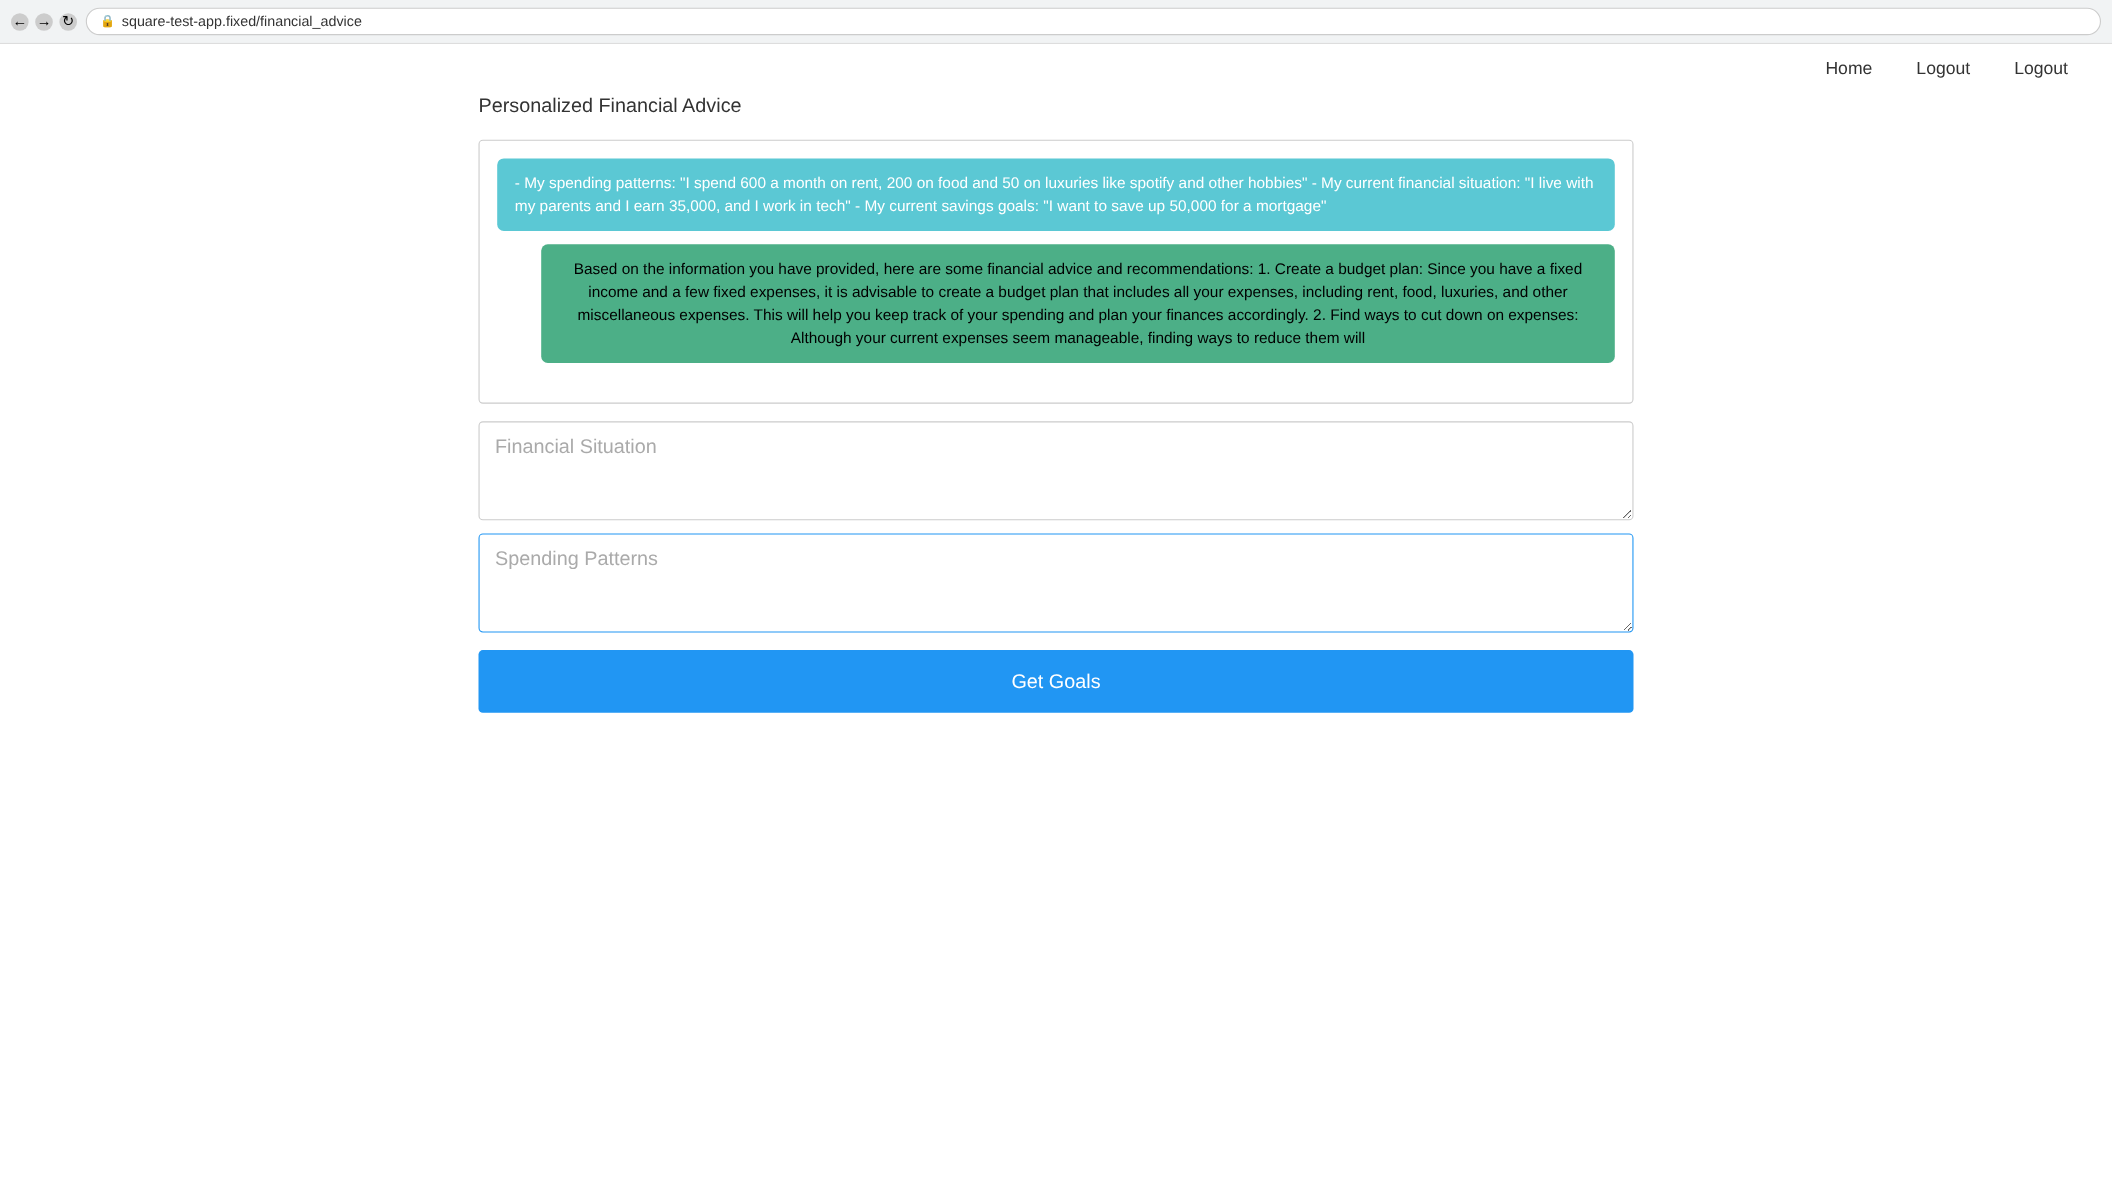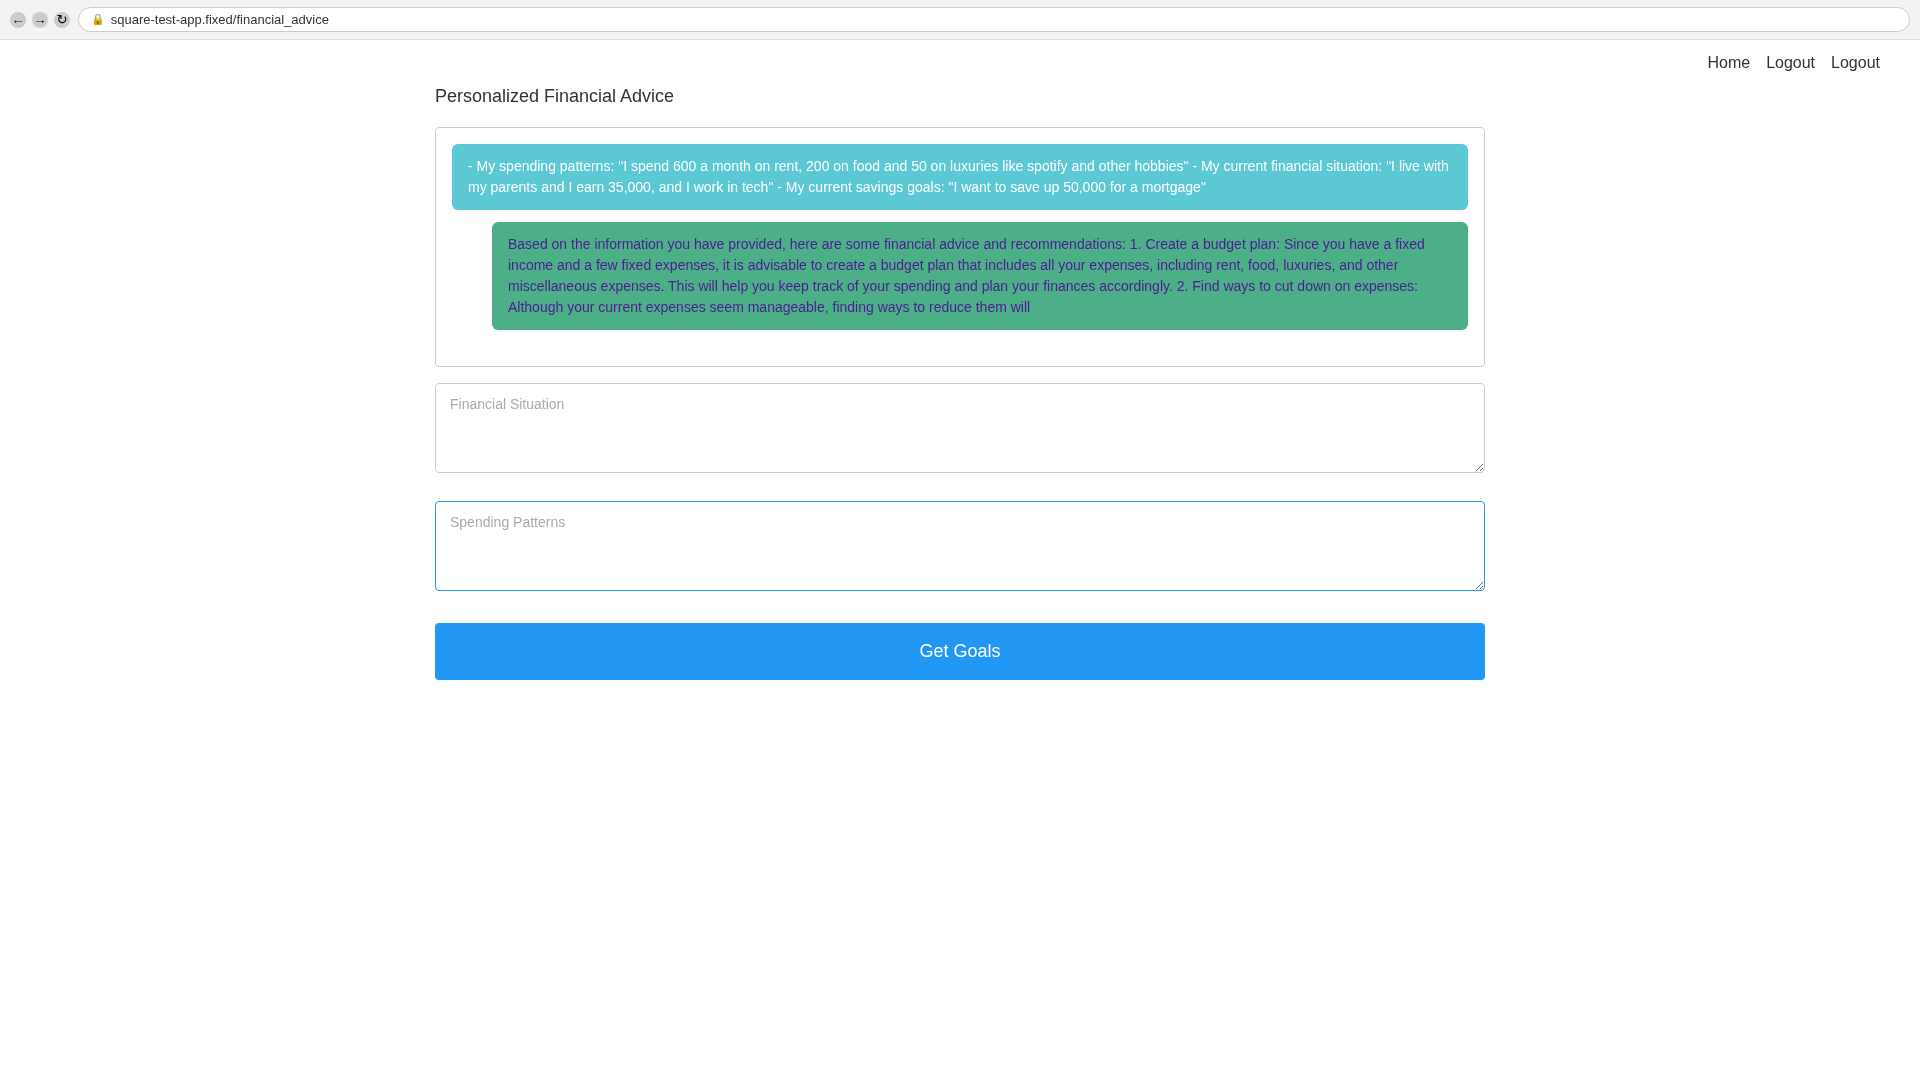--- a/index.html
+++ b/index.html
@@ -58,21 +58,21 @@
       color: #666;
       font-size: 11px;
     }
 
     
     .navbar {
       display: flex;
       justify-content: flex-end;
       align-items: center;
       padding: 14px 40px;
-      gap: 16px;
+      gap: 40px;
     }
 
     .nav-link {
       text-decoration: none;
       color: #333;
       font-size: 16px;
     }
 
     
     .main-content {
@@ -103,47 +103,48 @@
       color: #fff;
       padding: 12px 16px;
       border-radius: 6px;
       margin-bottom: 12px;
       font-size: 14px;
       line-height: 1.5;
     }
 
     .ai-message {
       background: #4caf87;
-      color: #4c1d95;
+      color: #000000;
       padding: 12px 16px;
       border-radius: 6px;
       margin-left: 40px;
       font-size: 14px;
       line-height: 1.5;
+      text-align: center;
     }
 
     
     .form-section {
       display: flex;
       flex-direction: column;
       gap: 0;
     }
 
     .textarea-field {
       width: 100%;
       border: 1px solid #ccc;
       border-radius: 4px;
       padding: 12px 14px;
-      font-size: 14px;
+      font-size: 18px;
       font-family: Arial, sans-serif;
       resize: vertical;
       min-height: 90px;
       color: #333;
       outline: none;
-      margin-bottom: 28px;
+      margin-bottom: 12px;
     }
 
     .textarea-field::placeholder {
       color: #aaa;
     }
 
     .textarea-spending {
       border-color: #2196f3;
     }
 

